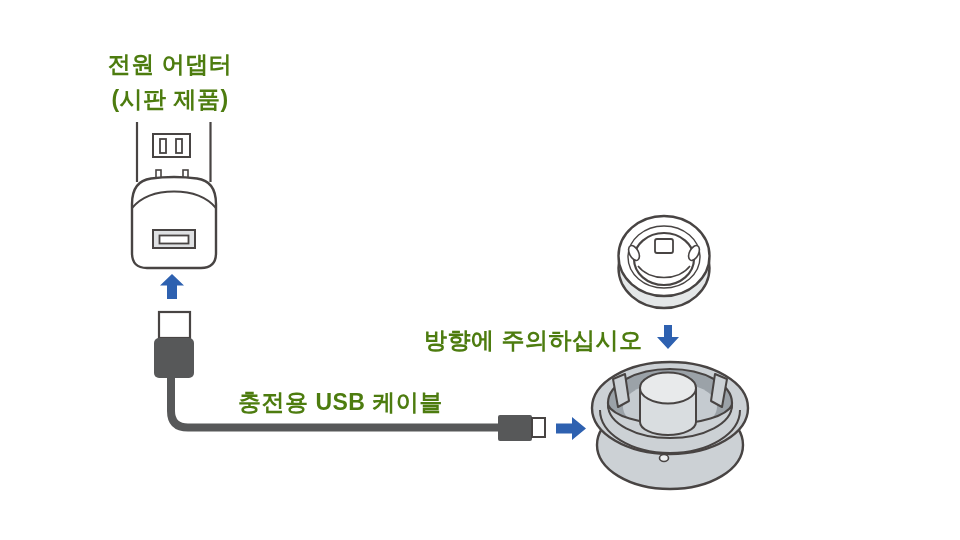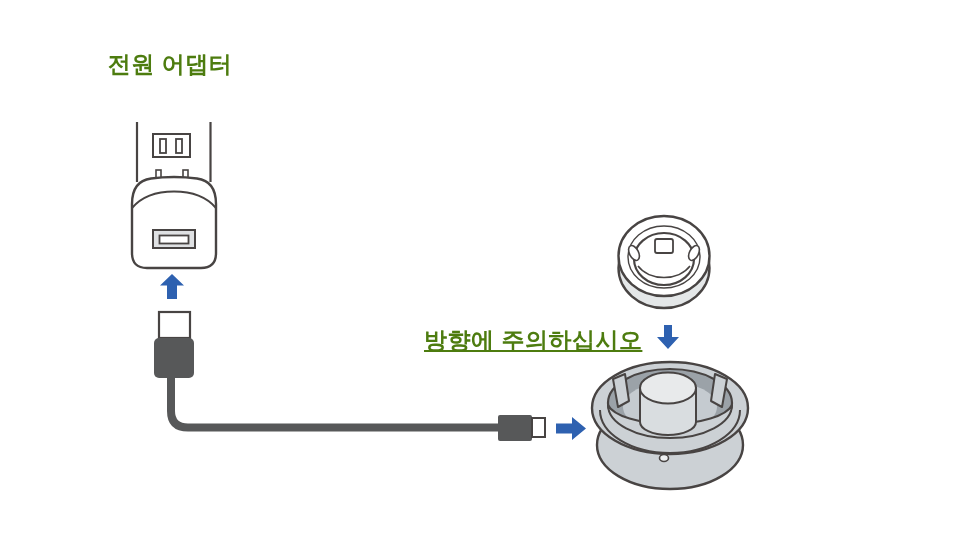--- a/index.html
+++ b/index.html
@@ -18,31 +18,32 @@
     font-weight:600;
     color:#4d7c0f;
     white-space:nowrap;
     letter-spacing:0.5px;
   }
   .adapter-label{
     left:90px;top:47px;width:160px;
     text-align:center;line-height:35px;
   }
   .cable-label{left:238px;top:387px;}
-  .direction-label{left:424px;top:325px;text-decoration:underline;}
+  .direction-label{left:424px;top:325px;}
   .dock-label{left:762px;top:412px;}
   svg{display:block;}
 </style>
 </head>
 <body>
 
 <div class="canvas">
 
   <div class="label adapter-label">
     <div>전원 어댑터</div>
+    <div>(시판 제품)</div>
   </div>
 
   <svg class="abs" style="left:124px;top:120px;" width="96" height="150" viewBox="0 0 96 150">
     <g fill="none" stroke="#484443">
       <line x1="13" y1="2" x2="13" y2="62" stroke-width="2.2"></line>
       <line x1="86.5" y1="2" x2="86.5" y2="62" stroke-width="2.2"></line>
       <rect x="29" y="14" width="37" height="23" fill="#ffffff" stroke-width="2"></rect>
       <rect x="36" y="19" width="6" height="14" fill="#ffffff" stroke-width="1.8"></rect>
       <rect x="52" y="19" width="6" height="14" fill="#ffffff" stroke-width="1.8"></rect>
       <rect x="32" y="50" width="5" height="8" fill="#ffffff" stroke-width="1.6"></rect>
@@ -59,20 +60,21 @@
   </svg>
 
   <svg class="abs" style="left:140px;top:306px;" width="412" height="140" viewBox="0 0 412 140">
     <rect x="19" y="6" width="31" height="26" fill="#ffffff" stroke="#484443" stroke-width="2.2"></rect>
     <rect x="14" y="32" width="40" height="40" rx="5" fill="#575859"></rect>
     <path d="M 31,70 L 31,105 Q 31,121.5 48,121.5 L 362,121.5" fill="none" stroke="#575859" stroke-width="8"></path>
     <rect x="358" y="109" width="34" height="26" rx="2" fill="#575859"></rect>
     <rect x="392" y="112" width="13" height="19" fill="#ffffff" stroke="#484443" stroke-width="2"></rect>
   </svg>
 
+  <div class="label cable-label">충전용 USB 케이블</div>
 
   <svg class="abs" style="left:556px;top:417px;" width="30" height="23" viewBox="0 0 30 23">
     <polygon points="30,11.5 16,0 16,6.5 0,6.5 0,16.5 16,16.5 16,23" fill="#2e61b0"></polygon>
   </svg>
 
   <svg class="abs" style="left:615px;top:213px;" width="98" height="98" viewBox="0 0 98 98">
     <ellipse cx="49" cy="55" rx="45.5" ry="40" fill="#e4e7e8" stroke="#484443" stroke-width="2.4"></ellipse>
     <ellipse cx="49" cy="43" rx="45.5" ry="40" fill="#ffffff" stroke="#484443" stroke-width="2.4"></ellipse>
     <ellipse cx="49" cy="44" rx="36" ry="31" fill="none" stroke="#484443" stroke-width="1.4"></ellipse>
     <ellipse cx="49" cy="46" rx="30" ry="26" fill="#ffffff" stroke="#484443" stroke-width="2.2"></ellipse>

